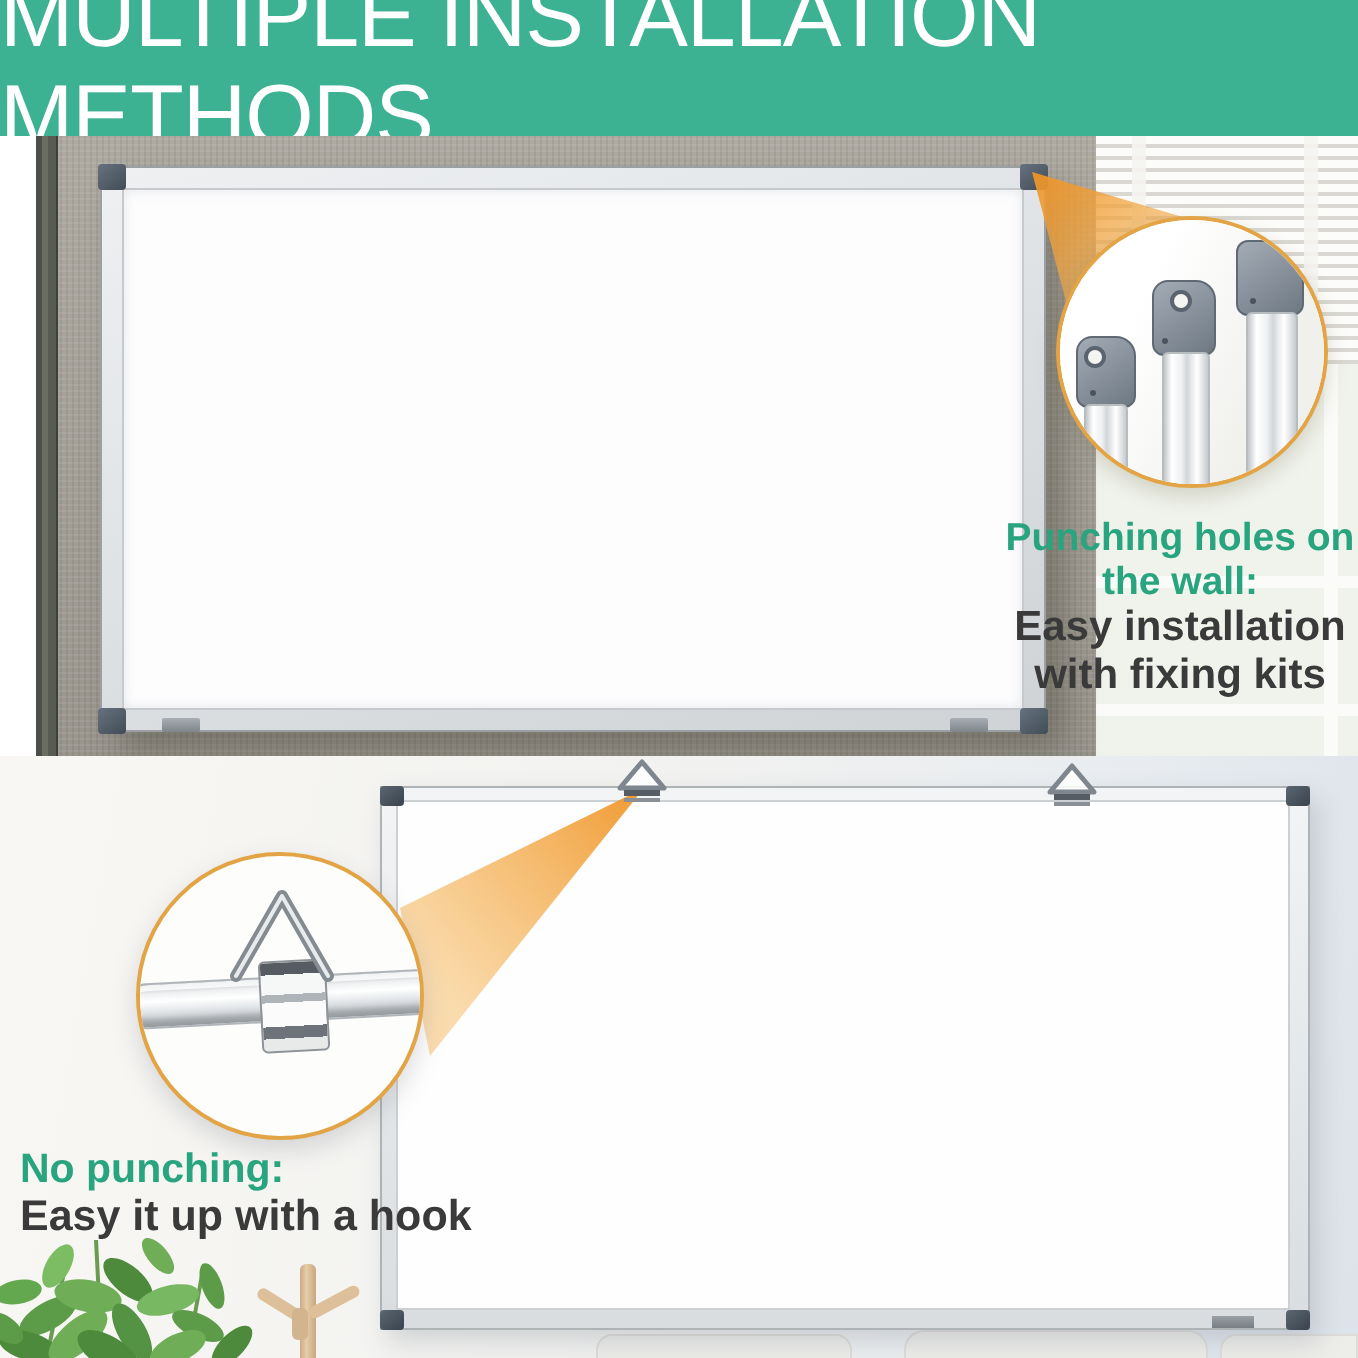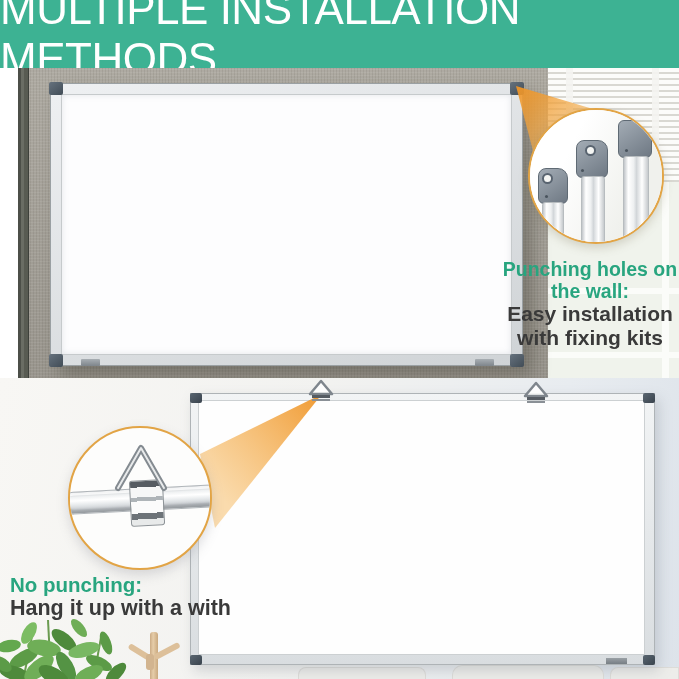--- a/index.html
+++ b/index.html
@@ -221,21 +221,21 @@
       <div class="rail-b"></div>
       <div class="clip-b"></div>
       <svg class="tri-b" width="62" height="54">
         <path d="M8,50 L31,10 L54,50" fill="none" stroke="#848b91" stroke-width="6" stroke-linejoin="round" stroke-linecap="round"></path>
         <path d="M8,50 L31,10 L54,50" fill="none" stroke="#e8eaeb" stroke-width="2" stroke-linejoin="round" stroke-linecap="round"></path>
       </svg>
     </div>
 
     <div class="text-bottom">
       <div class="b-green">No punching:</div>
-      <div class="b-dark">Hang it up with a with</div>
+      <div class="b-dark">Easy it up with a hook</div>
     </div>
 
     <svg class="plant-svg" width="152" height="73">
       <g stroke="#6a9b50" stroke-width="2" fill="none">
         <path d="M57,72 L54,14"></path>
           <path d="M100,70 L108,26"></path>
           <path d="M30,70 L38,30"></path>
       </g>
       <g>
         <ellipse cx="30" cy="52" rx="16" ry="7" fill="#5c9b47" transform="rotate(-30 30 52)"></ellipse>

